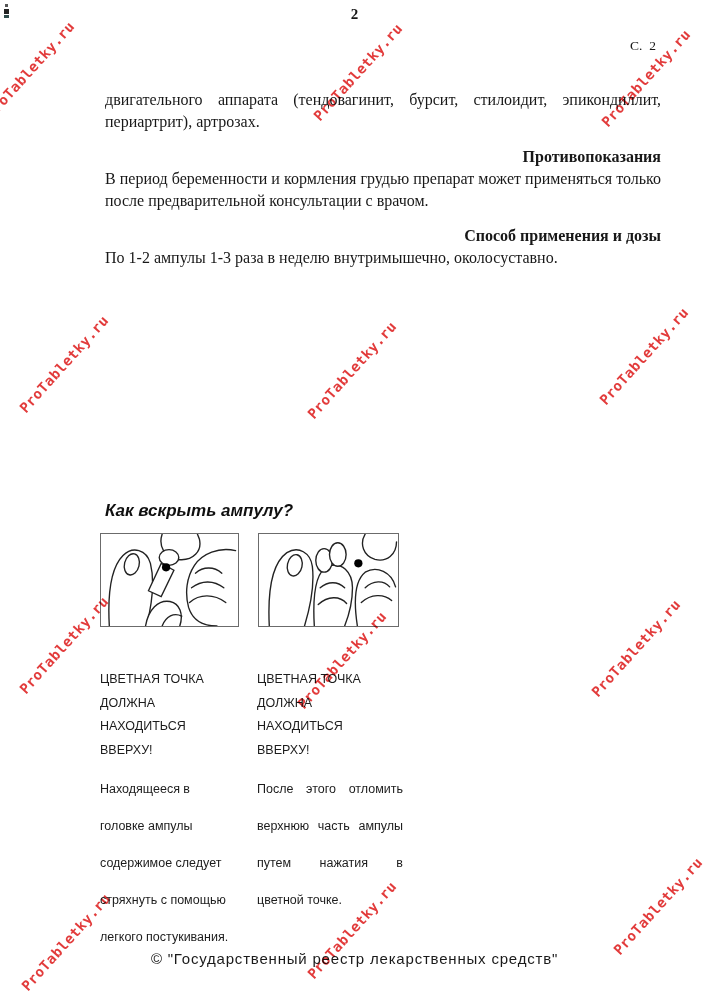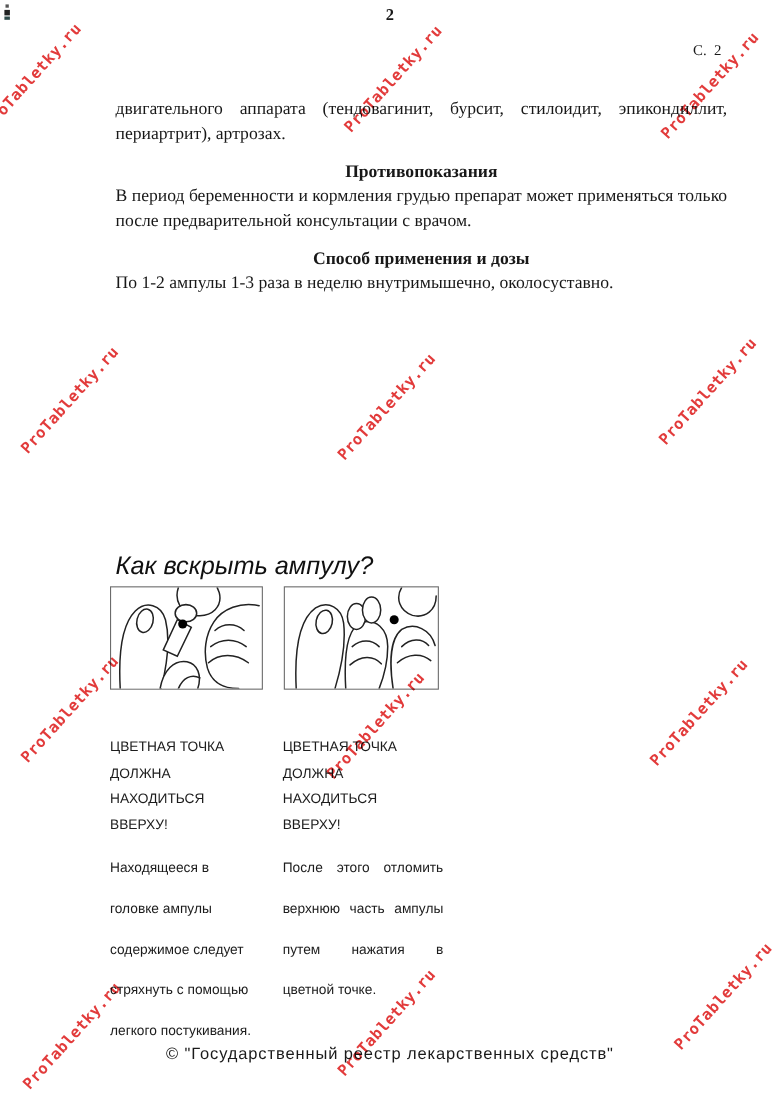--- a/index.html
+++ b/index.html
@@ -37,27 +37,27 @@
   
   .pageno { position:absolute; left:0; top:6px; width:709px; text-align:center;
             font-size:15px; font-weight:bold; }
   .corner { position:absolute; left:630px; top:38px; font-size:13.5px; white-space:pre; }
 
   
   .doc { position:absolute; left:105px; top:89px; width:556px;
          font-size:16px; line-height:22px; text-align:justify; }
   .doc p { margin:0; }
   .doc .sec-heading { margin:13px 0 0 0; font-size:16px; line-height:22px;
-                      font-weight:bold; text-align:center; }
+                      font-weight:bold; text-align:right; }
   .doc .note { font-style:italic; text-indent:40px; }
 
   
   .guide-title { position:absolute; left:105px; top:501px;
                  font-family:"Liberation Sans", sans-serif;
-                 font-weight:normal; font-style:italic; font-size:23px; color:#101010; }
+                 font-weight:bold; font-style:italic; font-size:17px; color:#101010; }
   .fig { position:absolute; top:533px; height:94px; border:1px solid #6b6b6b;
          box-sizing:border-box; background:#fff; }
   .fig1 { left:100px; width:139px; }
   .fig2 { left:258px; width:141px; }
   .fig svg { display:block; width:100%; height:100%; }
 
   .col { position:absolute; top:668px; font-family:"Liberation Sans", sans-serif;
          color:#1c1c1c; }
   .col1 { left:100px; width:138px; }
   .col2 { left:257px; width:146px; }

